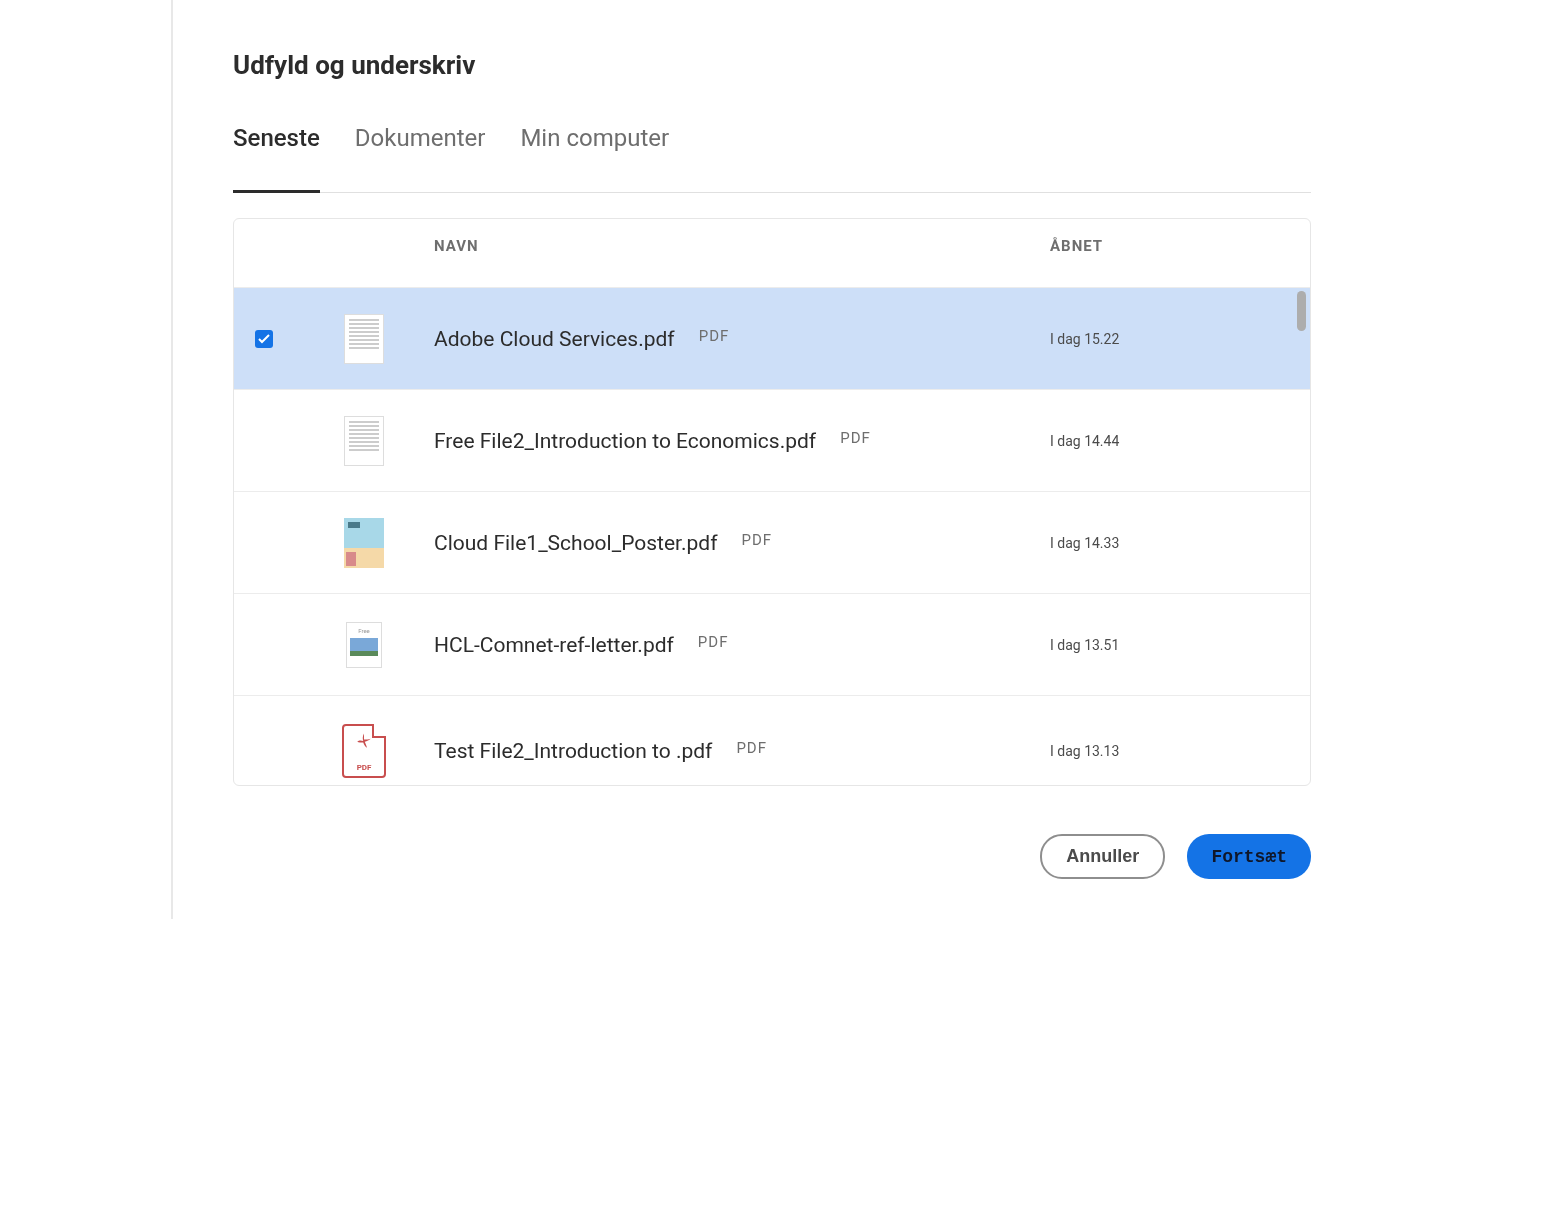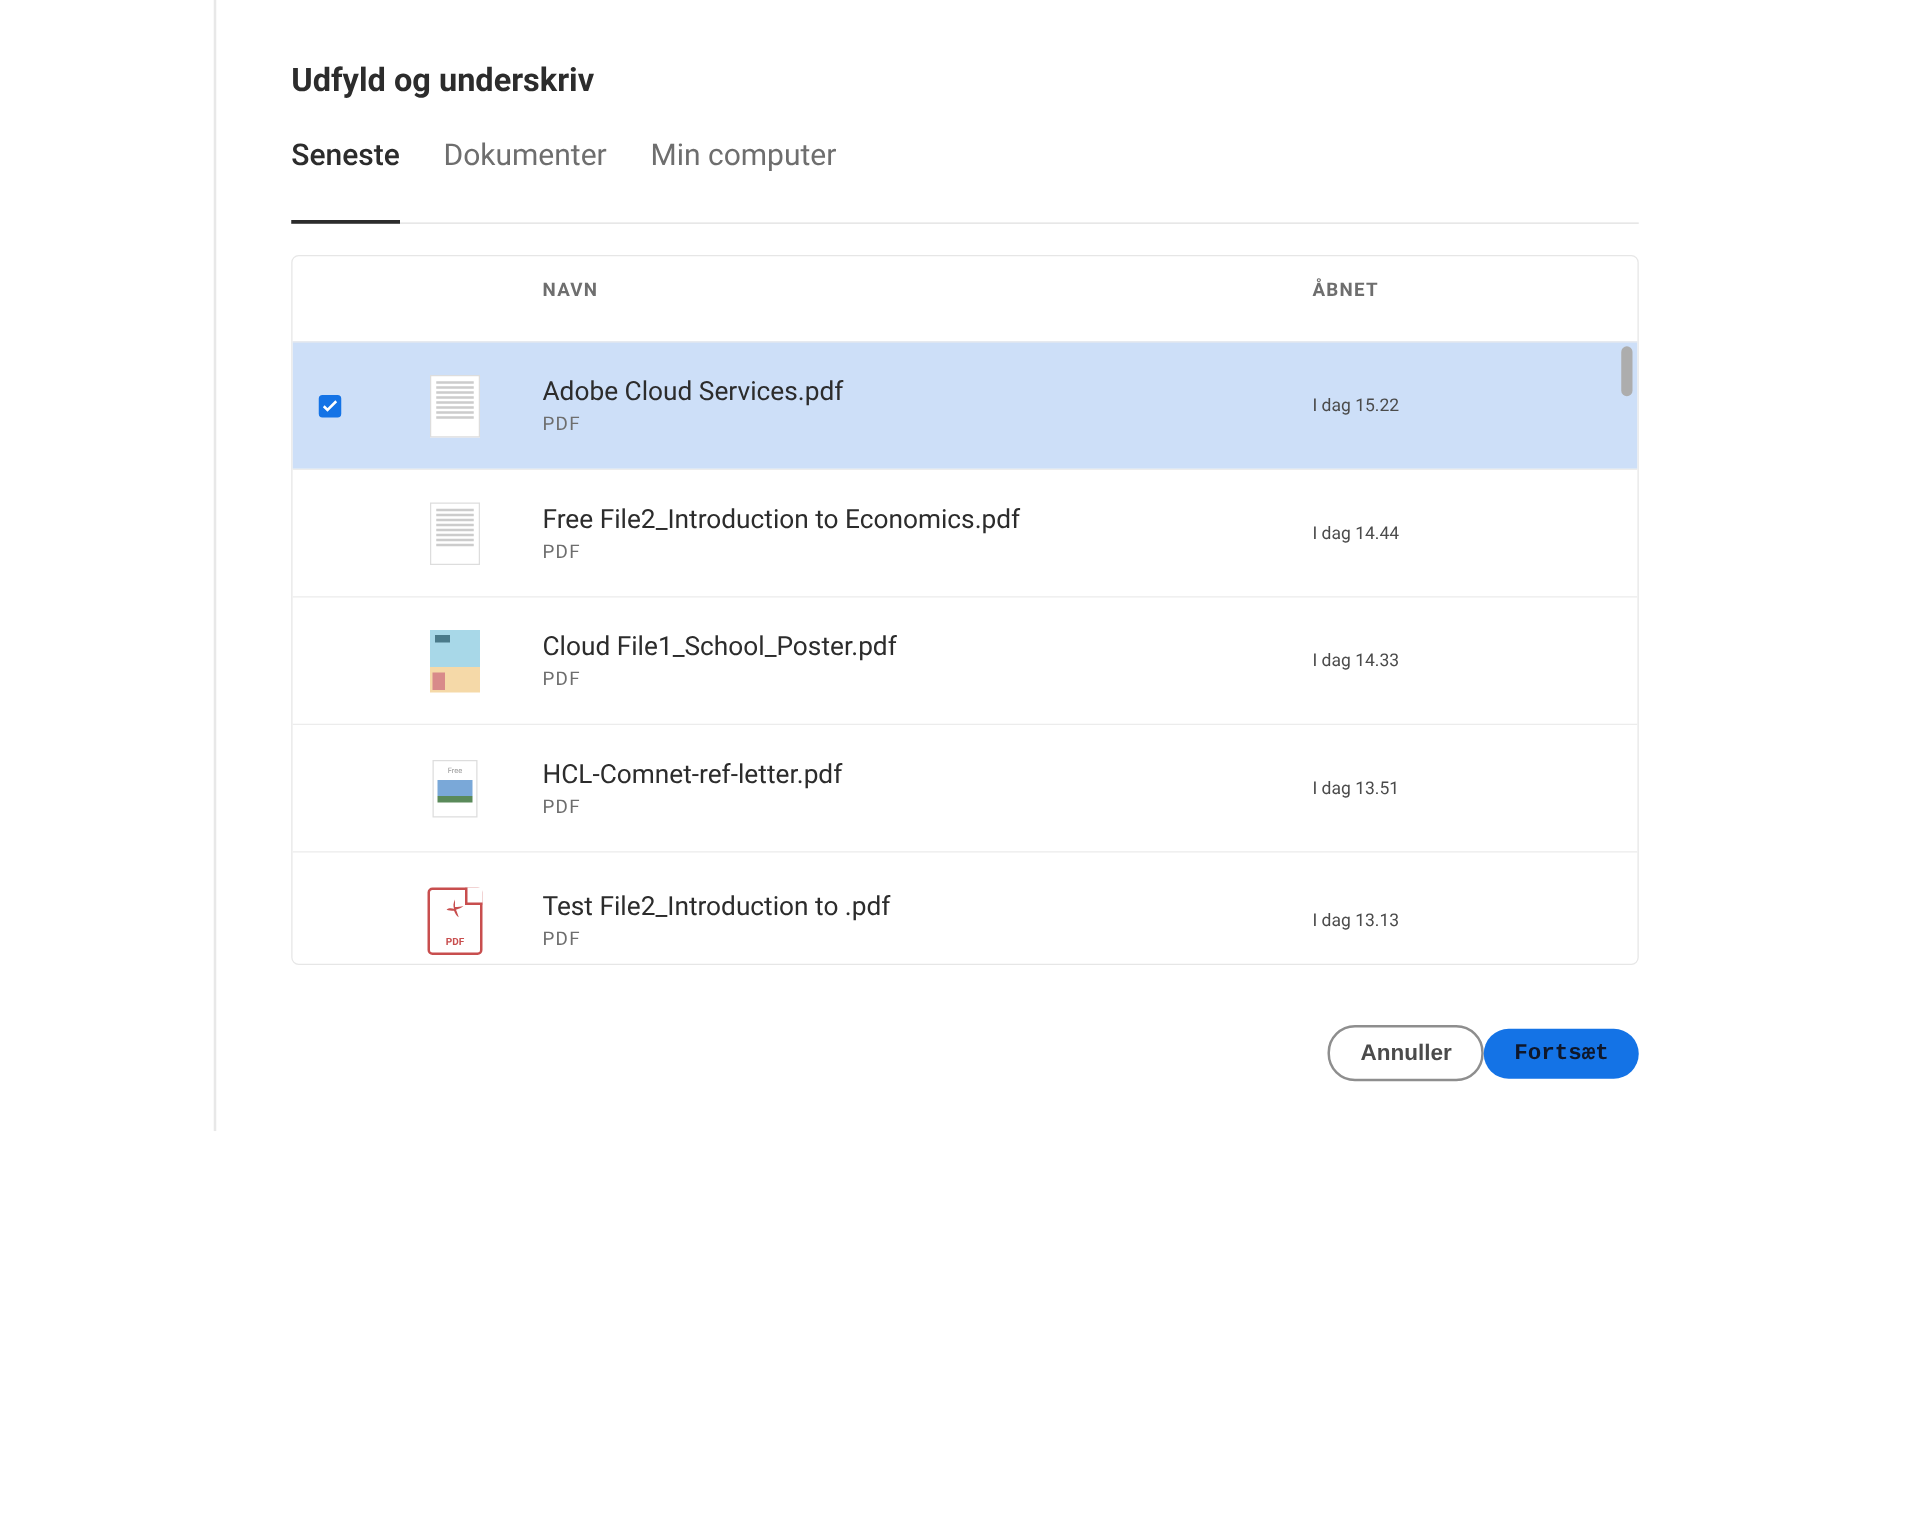--- a/index.html
+++ b/index.html
@@ -15,21 +15,21 @@
     }
     .dialog {
       width: 1200px;
       margin: 0 auto;
       padding: 50px 60px 40px 60px;
       border-left: 2px solid #e8e8e8;
     }
     .dialog-title {
       font-size: 26px;
       font-weight: 700;
-      margin-bottom: 30px;
+      margin-bottom: 44px;
       color: #2c2c2c;
     }
     .tabs {
       display: flex;
       gap: 35px;
       border-bottom: 1px solid #e0e0e0;
       margin-bottom: 0;
     }
     .tab {
       font-size: 24px;
@@ -200,22 +200,21 @@
       line-height: 1;
     }
     .thumb-pdf-icon .pdf-label {
       font-size: 8px;
       font-weight: 700;
       color: #c84e4e;
     }
     .name-cell {
       flex: 1;
       display: flex;
-      flex-direction: column;
-      gap: 4px;
+      gap: 24px;
     }
     .file-name {
       font-size: 21px;
       color: #2c2c2c;
     }
     .file-type {
       font-size: 15px;
       letter-spacing: 1px;
       color: #6e6e6e;
     }
@@ -229,22 +228,22 @@
       right: 4px;
       top: 72px;
       width: 9px;
       height: 40px;
       background: #adadad;
       border-radius: 5px;
     }
     .footer {
       display: flex;
       justify-content: flex-end;
+      gap: 22px;
       margin-top: 48px;
-      align-items: center;
     }
     .btn {
       font-size: 18px;
       font-weight: 600;
       padding: 10px 24px;
       border-radius: 22px;
       cursor: pointer;
       border: none;
     }
     .btn-secondary {

